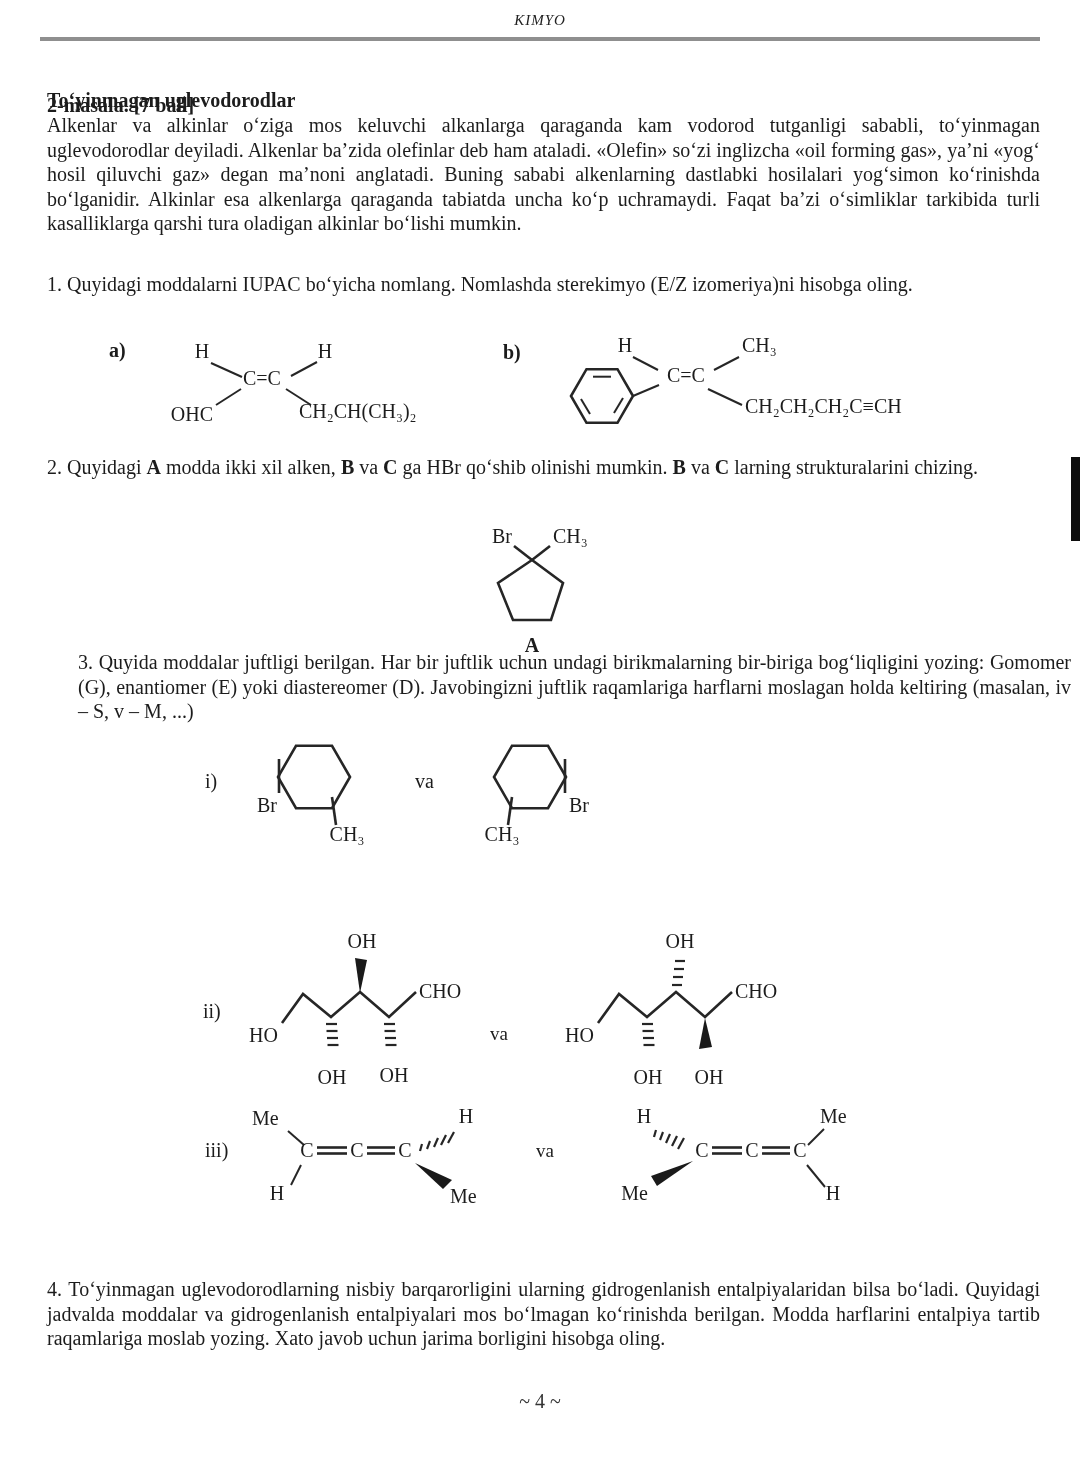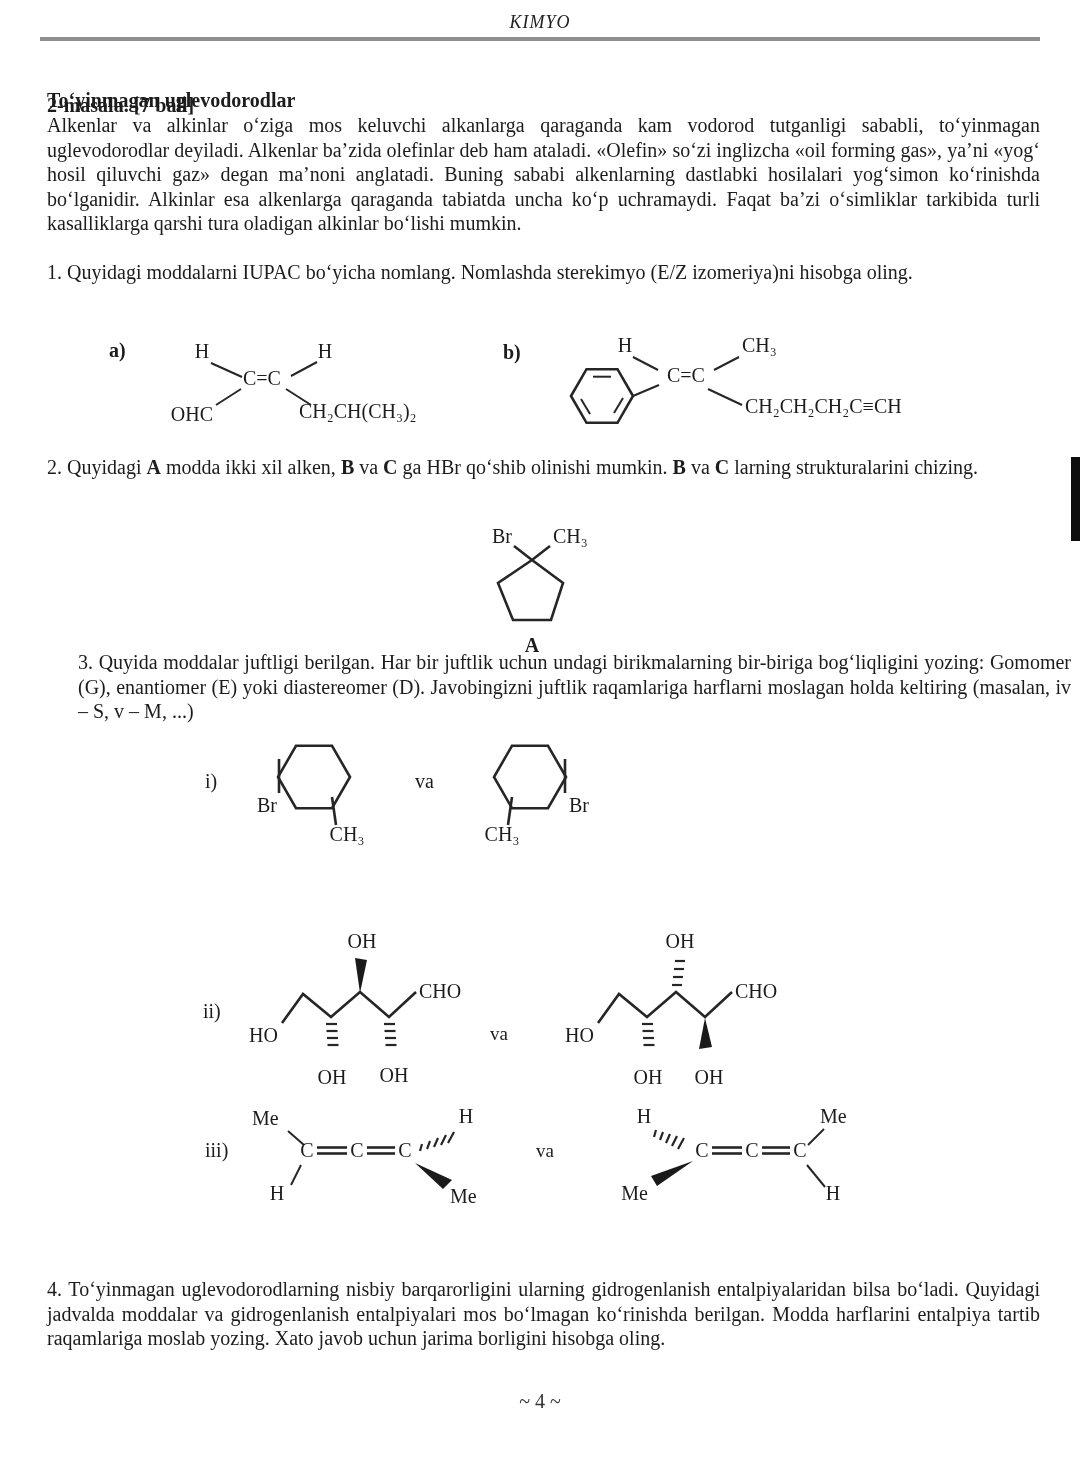--- a/index.html
+++ b/index.html
@@ -3,21 +3,21 @@
 <meta charset="utf-8">
 <style>
   html,body{margin:0;padding:0;background:#e8e8e8;}
   .page{position:relative;width:1080px;height:1479px;background:#ffffff;
         font-family:"Liberation Serif","DejaVu Serif",serif;color:#1c1c1c;overflow:hidden;}
   .abs{position:absolute;}
   .para{font-size:20px;line-height:24.6px;text-align:justify;width:993px;left:47px;}
   .bold{font-weight:bold;}
   .center{text-align:left;}
   .page-header{top:12px;left:0;width:1080px;text-align:center;font-style:italic;
-               font-size:18px;letter-spacing:1px;color:#222;}
+               font-size:15px;letter-spacing:1px;color:#222;}
   .header-rule{top:37px;left:40px;width:1000px;height:4px;background:#8f8f8f;}
   .footer{top:1390px;left:0;width:1080px;text-align:center;font-size:20px;color:#333;}
   .scan-bar{left:1071px;top:457px;width:9px;height:84px;background:#0e0e0e;}
   svg{position:absolute;overflow:visible;}
   svg text{font-family:"Liberation Serif","DejaVu Serif",serif;font-size:20px;fill:#1c1c1c;}
   svg text.bold{font-weight:bold;}
   svg text.small{font-size:19px;}
   .bond{stroke:#262626;stroke-width:2;fill:none;}
   .bond-thick{stroke:#262626;stroke-width:2.6;fill:none;}
   .ring{stroke:#262626;stroke-width:2.6;fill:none;}
@@ -30,21 +30,21 @@
 <div class="page">
 
   <div class="abs page-header">KIMYO</div>
   <div class="abs header-rule"></div>
 
   <div class="abs para bold" style="top:60px;margin-top:33px;">2-masala. [7 ball]</div>
   <div class="abs para bold center" style="top:88px;">To‘yinmagan uglevodorodlar</div>
 
   <div class="abs para" style="top:113px;">Alkenlar va alkinlar o‘ziga mos keluvchi alkanlarga qaraganda kam vodorod tutganligi sababli, to‘yinmagan uglevodorodlar deyiladi. Alkenlar ba’zida olefinlar deb ham ataladi. «Olefin» so‘zi inglizcha «oil forming gas», ya’ni «yog‘ hosil qiluvchi gaz» degan ma’noni anglatadi. Buning sababi alkenlarning dastlabki hosilalari yog‘simon ko‘rinishda bo‘lganidir. Alkinlar esa alkenlarga qaraganda tabiatda uncha ko‘p uchramaydi. Faqat ba’zi o‘simliklar tarkibida turli kasalliklarga qarshi tura oladigan alkinlar bo‘lishi mumkin.</div>
 
-  <div class="abs para" style="top:260px;">1. Quyidagi moddalarni IUPAC bo‘yicha nomlang. Nomlashda sterekimyo (E/Z izomeriya)ni hisobga oling.</div>
+  <div class="abs para" style="top:272px;">1. Quyidagi moddalarni IUPAC bo‘yicha nomlang. Nomlashda sterekimyo (E/Z izomeriya)ni hisobga oling.</div>
 
   <svg style="left:95px;top:325px;" width="390" height="125" viewBox="0 0 390 125">
     <text class="bold" x="14" y="32">a)</text>
     <text x="107" y="33" text-anchor="middle">H</text>
     <line class="bond" x1="116" y1="38" x2="147" y2="52"></line>
     <text x="148" y="60">C=C</text>
     <text x="230" y="33" text-anchor="middle">H</text>
     <line class="bond" x1="196" y1="51" x2="222" y2="37"></line>
     <text x="118" y="96" text-anchor="end">OHC</text>
     <line class="bond" x1="121" y1="80" x2="146" y2="64"></line>

